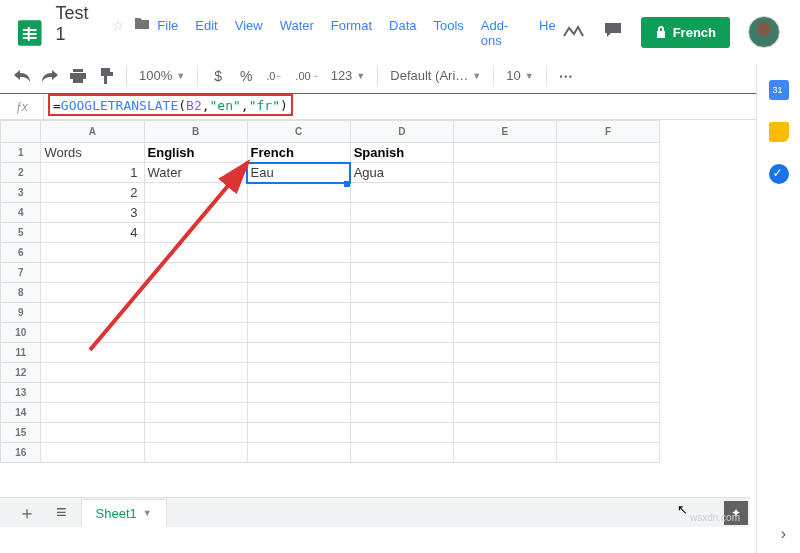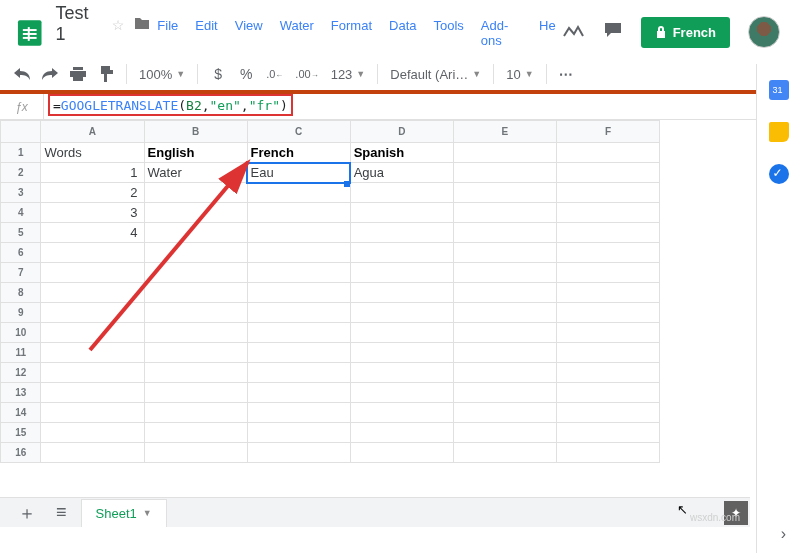--- a/index.html
+++ b/index.html
@@ -11,32 +11,32 @@
   .title-row { display: flex; align-items: center; height: 22px; }
   .doc-title { font-size: 18px; color: #3c4043; padding: 2px 2px; }
   .star { color: #c9c9c9; font-size: 14px; margin-left: 8px; margin-top: 2px; }
   .folder-icon { color: #747474; font-size: 16px; margin-left: 10px; margin-top: 2px; }
   .menubar { display: flex; gap: 3px; margin-top: 2px; }
   .menu-item { font-size: 13px; color: #3b82f6; padding: 3px 7px; cursor: pointer; }
   .header-right { margin-left: auto; display: flex; align-items: center; gap: 18px; padding-right: 6px; }
   .header-icon { color: #5f6368; font-size: 18px; }
   .share-btn { background: #0f9d58; color: #fff; border-radius: 3px; padding: 8px 14px; display: flex; align-items: center; gap: 6px; font-size: 13px; font-weight: 700; }
   .avatar { width: 32px; height: 32px; border-radius: 50%; background: radial-gradient(circle at 50% 40%, #7d5a45 0 30%, #3e7a66 30% 100%); border: 1px solid #ccc; }
-  .toolbar { display: flex; align-items: center; padding: 4px 10px; height: 36px; border-bottom: 4px solid #c2410c; gap: 4px; }
+  .toolbar { display: flex; align-items: center; padding: 4px 10px; height: 36px; border-bottom: 1px solid #c2410c; gap: 4px; }
   .tb-btn { display: flex; align-items: center; justify-content: center; min-width: 24px; height: 26px; padding: 0 4px; color: #5f6368; font-size: 14px; cursor: pointer; }
   .tb-sep { width: 1px; height: 20px; background: #e0e0e0; margin: 0 4px; }
   .drop { color: #5f6368; padding: 0 4px; font-size: 13px; display: flex; align-items: center; gap: 4px; }
   .drop-caret { font-size: 9px; color: #888; }
   .toolbar-right { margin-left: auto; display: flex; align-items: center; }
   .formula-row { display: flex; height: 26px; border-bottom: 1px solid #e0e0e0; position: relative; }
   .fx { font-style: italic; color: #a0a0a0; font-size: 12px; width: 44px; text-align: center; border-right: 1px solid #e0e0e0; height: 100%; display: flex; align-items: center; justify-content: center; }
   .formula-highlight { border: 2px solid #d33; padding: 1px 3px; font-family: "Segoe UI Mono", Consolas, monospace; font-size: 13px; background: #fff; height: 22px; display: inline-flex; align-items: center; margin-left: 4px; }
   .tok-black { color: #202124; }
   .tok-fn { color: #3b82f6; }
-  .tok-or { color: #15803d; }
+  .tok-or { color: #8b5cf6; }
   .tok-gr { color: #0f9d58; }
   .grid-wrap { position: relative; height: 420px; overflow: hidden; }
   table.sheet { border-collapse: collapse; table-layout: fixed; width: 660px; }
   .rowhead { width: 40px; background: #f8f9fa; border: 1px solid #e0e0e0; text-align: center; font-size: 10px; color: #70757a; height: 20px; }
   .colhead { background: #f8f9fa; border: 1px solid #e0e0e0; text-align: center; font-size: 10px; color: #70757a; height: 22px; }
   td.cell { border: 1px solid #e0e0e0; height: 20px; font-size: 13px; padding: 0 3px; white-space: nowrap; overflow: hidden; }
   td.bold { font-weight: 700; color: #000; }
   td.num { text-align: right; padding-right: 6px; }
   td.selected { outline: 2px solid #1a73e8; outline-offset: -1px; }
   .sel-handle { position: absolute; width: 6px; height: 6px; background: #1a73e8; }

